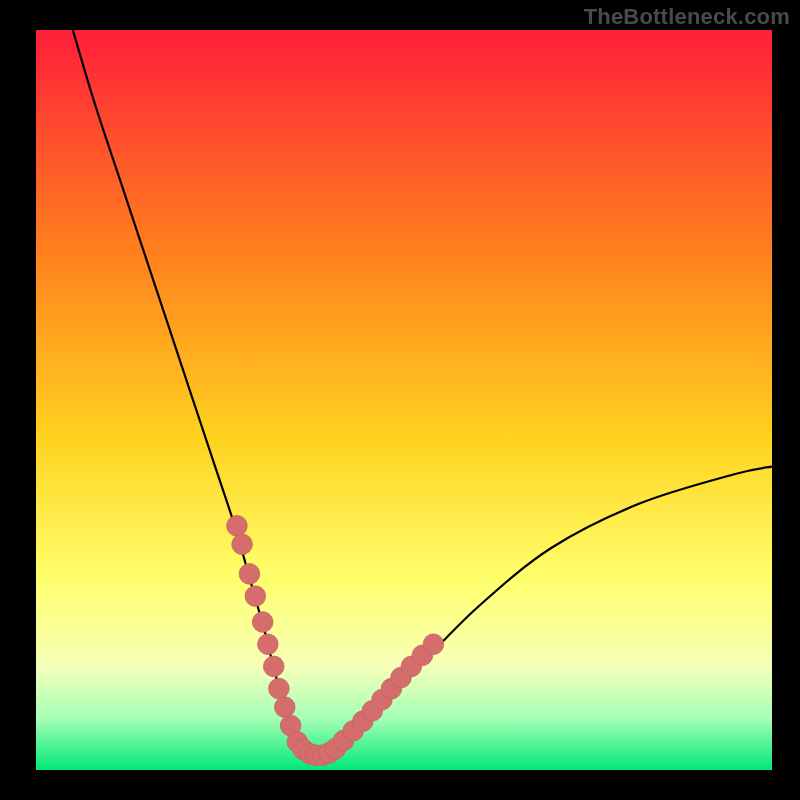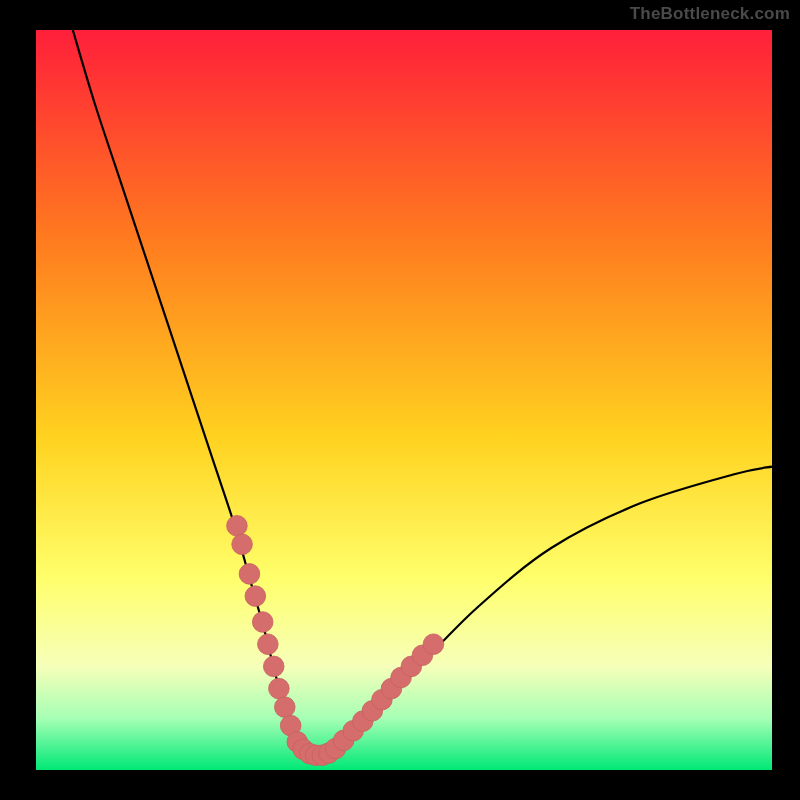--- a/index.html
+++ b/index.html
@@ -15,21 +15,21 @@
     position: relative;
     width: 800px;
     height: 800px;
     background: #000;
   }
   .watermark {
     position: absolute;
     top: 4px;
     right: 10px;
     color: #4a4a4a;
-    font-size: 17px;
+    font-size: 22px;
     font-weight: 600;
     letter-spacing: 0.2px;
     z-index: 20;
     user-select: none;
   }
   svg {
     position: absolute;
     top: 0;
     left: 0;
   }

